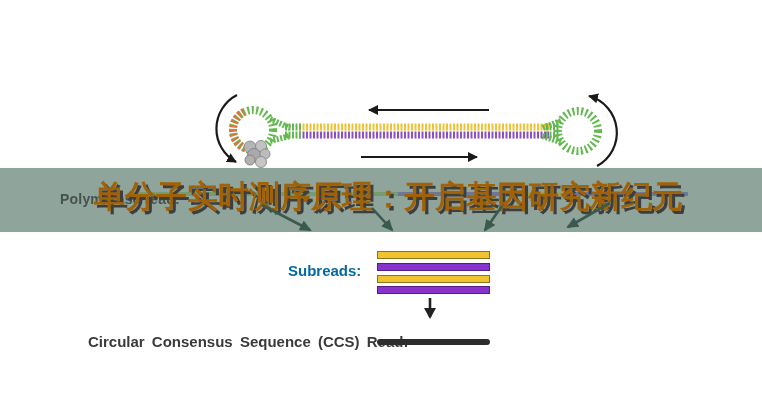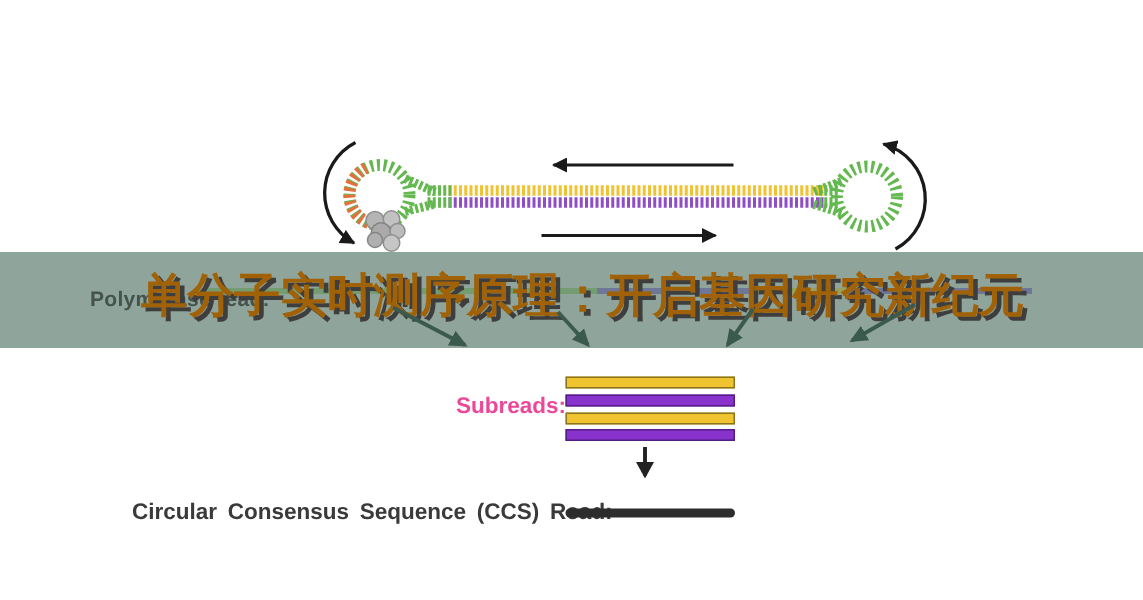--- a/index.html
+++ b/index.html
@@ -27,22 +27,22 @@
   
   #main-title{
     position:absolute;left:94px;top:179px;z-index:4;
     font-size:31px;line-height:36px;font-weight:bold;color:#ffffff;
     text-shadow:3px 3px 0 #3e3e3e;white-space:nowrap;letter-spacing:0px;
   }
   
   #arrows-svg{position:absolute;left:0;top:0;z-index:5;pointer-events:none;}
   
   #subreads-label{
-    position:absolute;left:304px;top:262px;z-index:3;
-    font-size:15px;font-weight:bold;color:#ec4899;
+    position:absolute;left:288px;top:262px;z-index:3;
+    font-size:15px;font-weight:bold;color:#0369a1;
   }
   #subread-bars{position:absolute;left:377px;top:251px;width:113px;height:42px;z-index:3;}
   .subread-bar{position:absolute;left:0;width:111px;height:6px;border-style:solid;border-width:1px;}
   .subread-bar.yellow{background:#f0c431;border-color:#8a7420;}
   .subread-bar.purple{background:#8833cc;border-color:#551d85;}
   
   #ccs-label{
     position:absolute;left:88px;top:333px;z-index:3;
     font-size:15px;font-weight:bold;color:#3a3a3a;word-spacing:3px;white-space:nowrap;
   }

